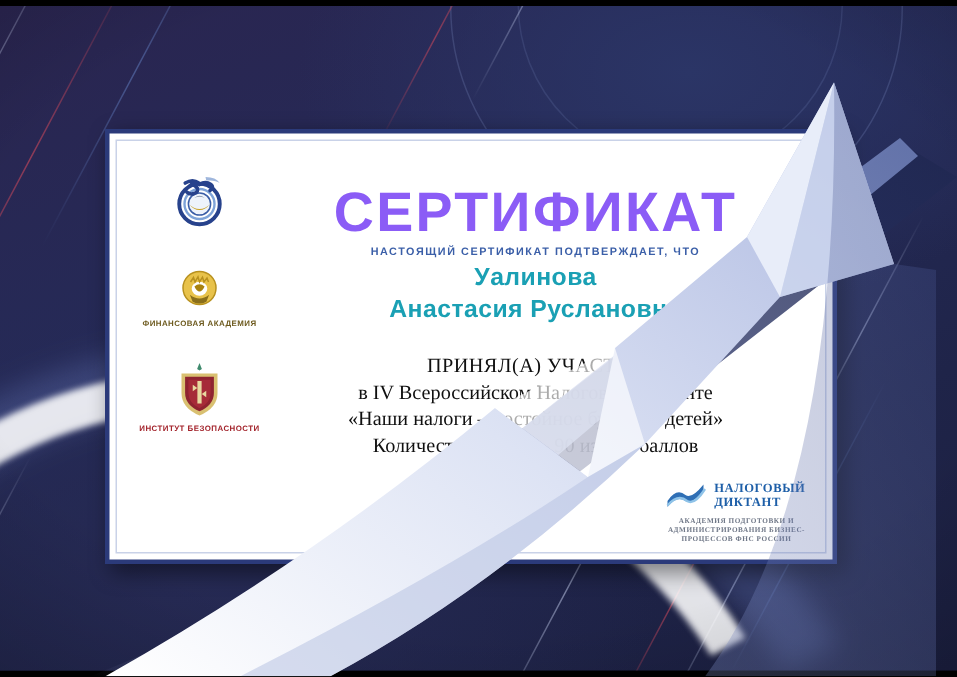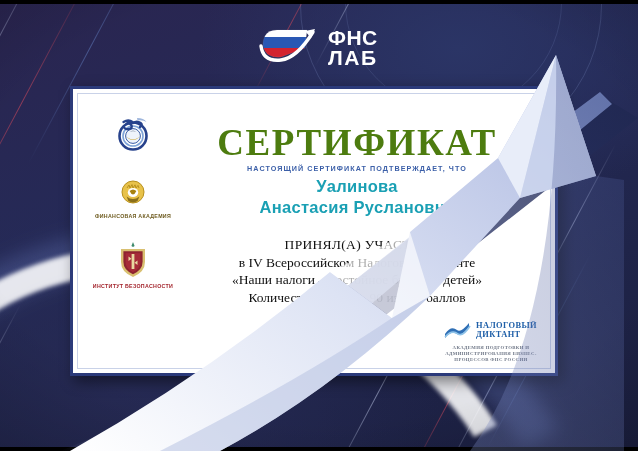--- a/index.html
+++ b/index.html
@@ -173,25 +173,24 @@
   .content {
     position: absolute;
     left: 96px; top: 16px;
     width: 376px;
     z-index: 14;
     text-align: center;
   }
   .title {
     font-size: 37px;
     font-weight: 700;
-    color: #4d7c0f;
+    color: #8b5cf6;
     letter-spacing: 1.6px;
     margin-top: 16px;
     text-shadow: 0 1px 0 rgba(255,255,255,.6);
-    font-family: Liberation Serif, serif;
   }
   .subtitle {
     margin-top: 0;
     font-size: 7.2px;
     font-weight: 700;
     letter-spacing: 1.05px;
     color: #3b5fa8;
   }
   .name {
     margin-top: 3px;
@@ -272,41 +271,20 @@
     <div class="streak w" style="left:615px;  top:140px;  height:180px;"></div>
     <div class="streak r" style="left:330px;  top:-55px;  height:170px; opacity:.7;"></div>
     <div class="streak w" style="left:385px;  top:-70px;  height:150px; opacity:.45;"></div>
 
     <div class="tail-glow-soft"></div>
     <div class="tail-glow"></div>
 
     <div class="bg-vign"></div>
   </div>
 
-  <div class="brand">
-    <svg class="brand-mark" viewBox="0 0 64 52">
-      <defs>
-        <clipPath id="flagclip">
-          <path d="M10 14 Q6 22 10 29 Q14 36 26 35 L50 26 L52 8 L22 8 Q13 8 10 14 Z"></path>
-        </clipPath>
-      </defs>
-      <g clip-path="url(#flagclip)">
-        <rect x="0" y="4" width="64" height="11" fill="#ffffff"></rect>
-        <rect x="0" y="15" width="64" height="11" fill="#2a58b4"></rect>
-        <rect x="0" y="26" width="64" height="14" fill="#d3232f"></rect>
-      </g>
-      <path d="M10 14 Q6 22 10 29 Q14 36 26 35 L50 26 L52 8 L22 8 Q13 8 10 14 Z" fill="none" stroke="rgba(255,255,255,.15)" stroke-width=".6"></path>
-      <path d="M6 24 Q8 40 26 38 Q42 36 58 10" fill="none" stroke="#ffffff" stroke-width="3.4" stroke-linecap="round"></path>
-      <path d="M50 9 L60 7 L56 16 Z" fill="#ffffff"></path>
-    </svg>
-    <div class="brand-text">
-      <div>ФНС</div>
-      <div>ЛАБ</div>
-    </div>
-  </div>
 
   <div class="card-shadow"></div>
   <div class="card">
     <div class="card-inner"></div>
 
     <div class="emblems">
 
       <div class="emblem">
         <svg width="40" height="42" viewBox="0 0 40 42">
           <circle cx="20" cy="25" r="13.5" fill="none" stroke="#27428c" stroke-width="2.6"></circle>

